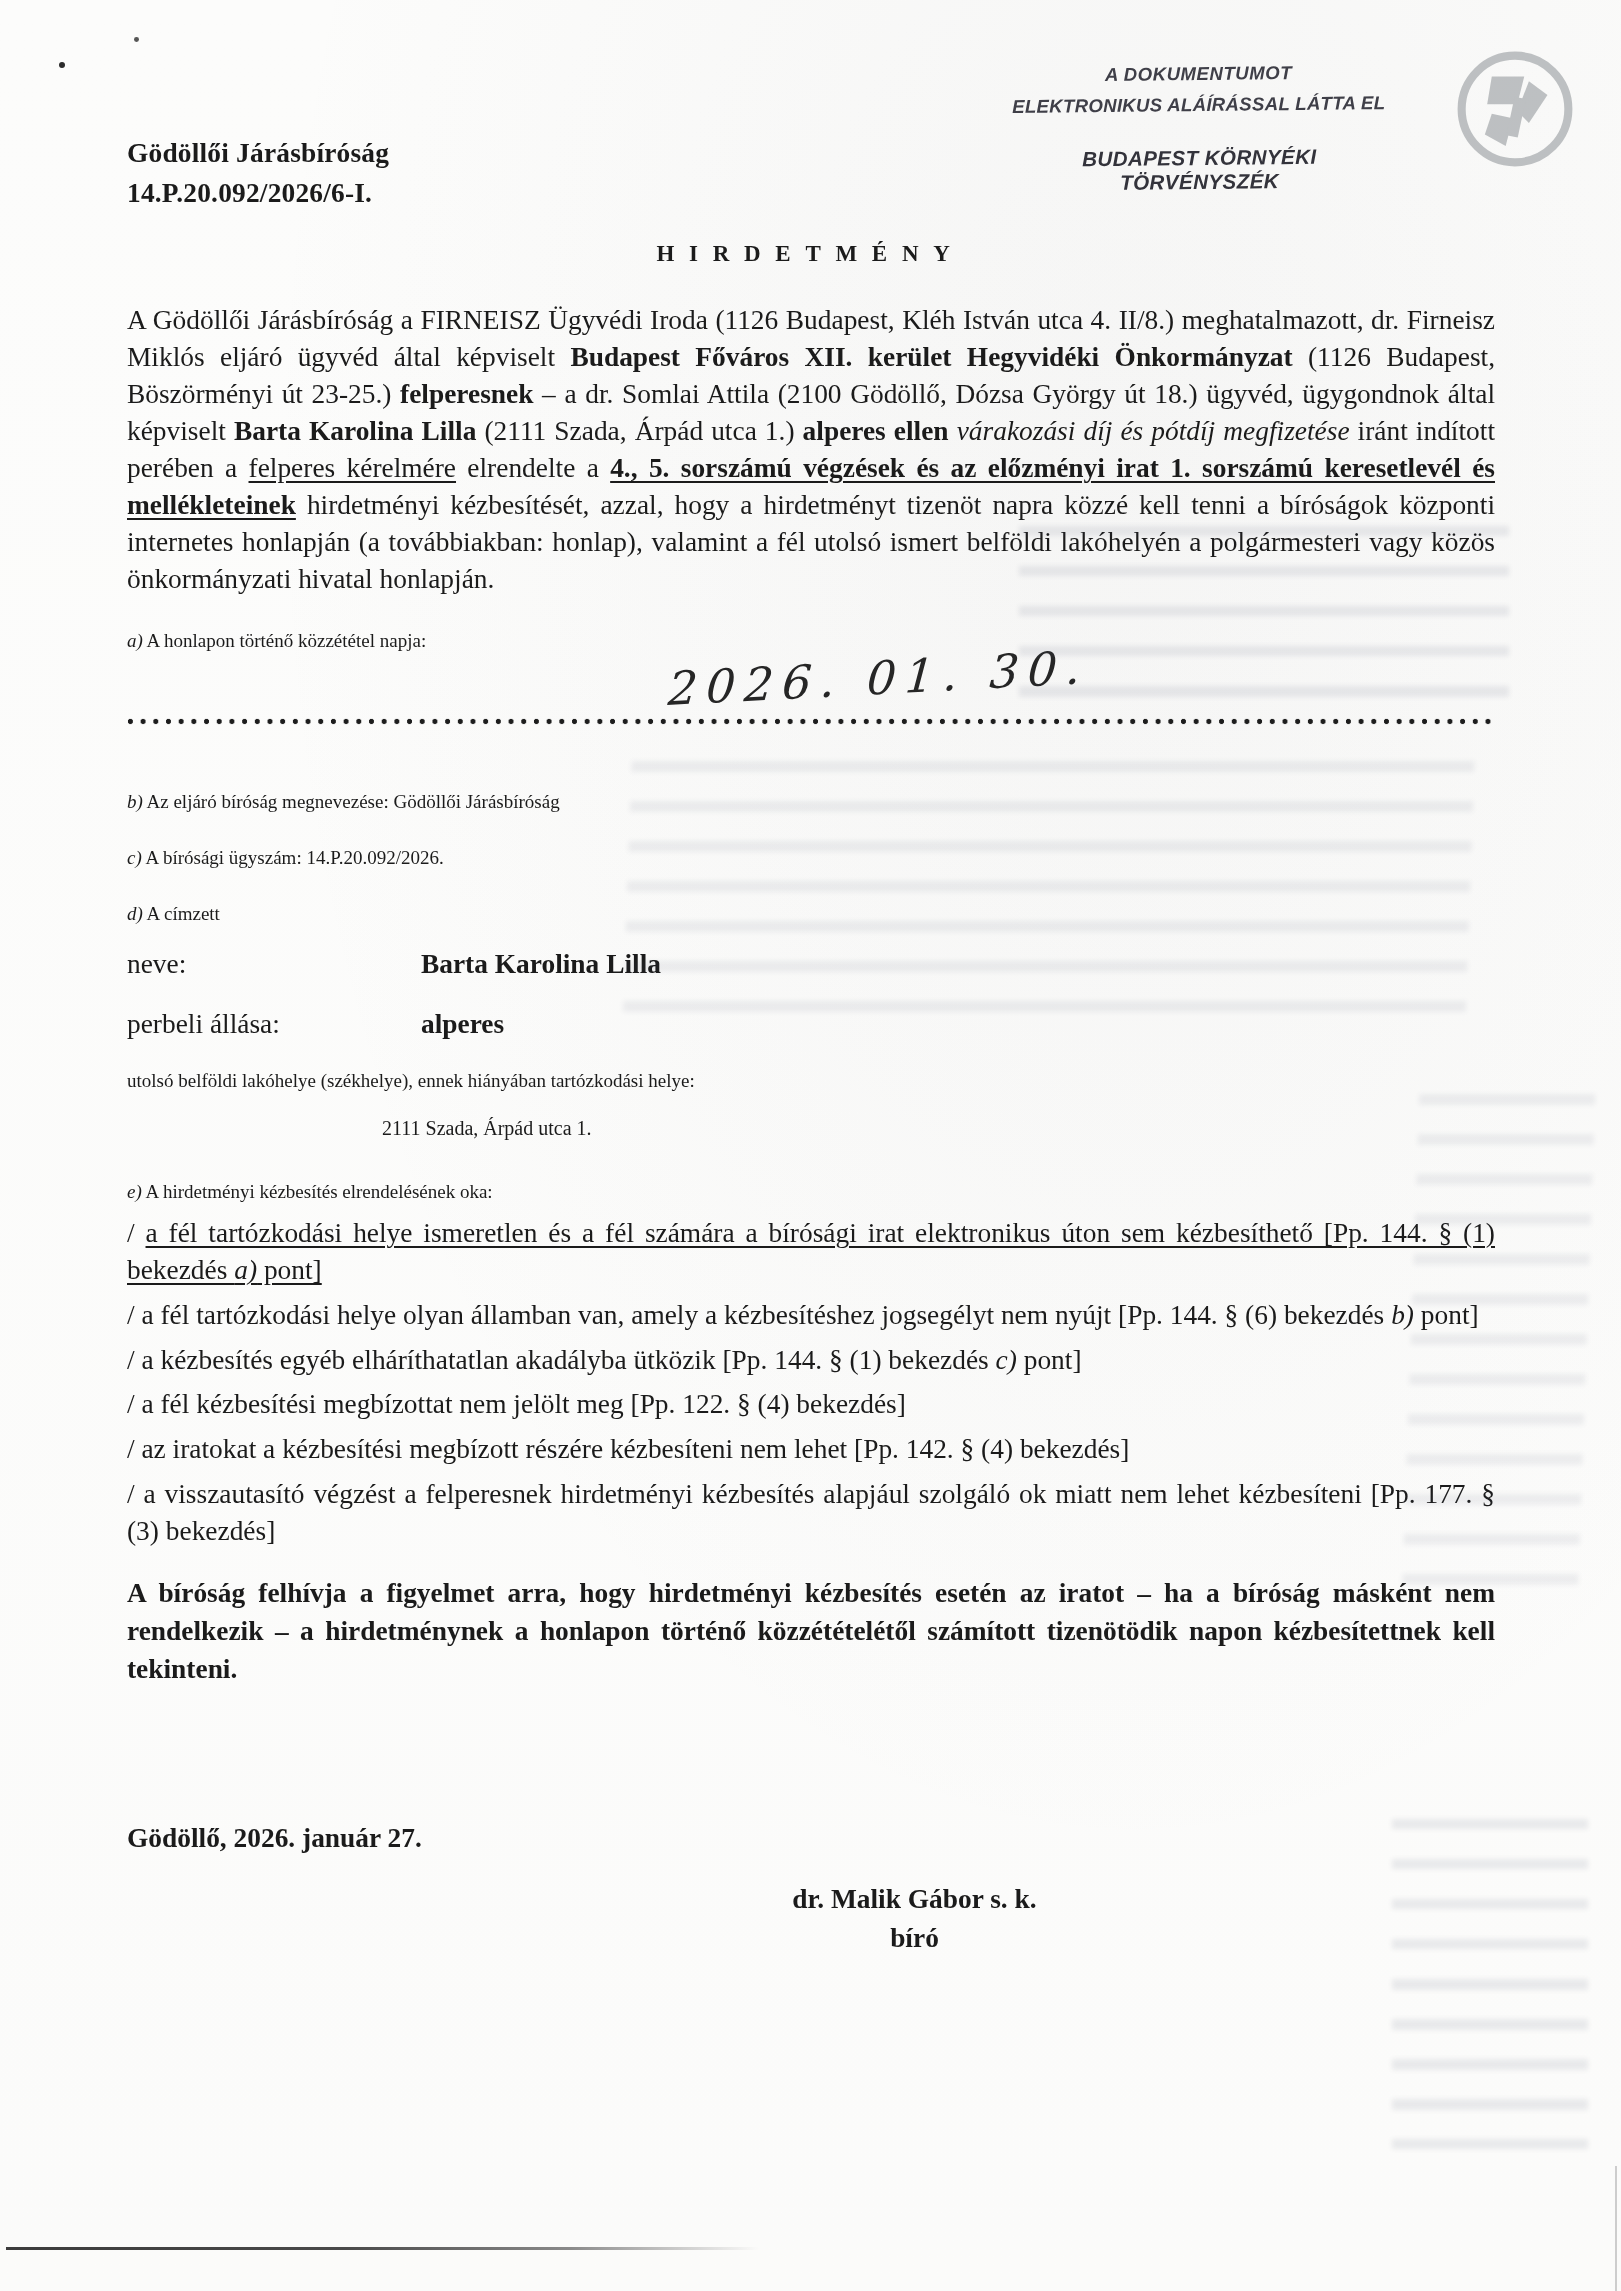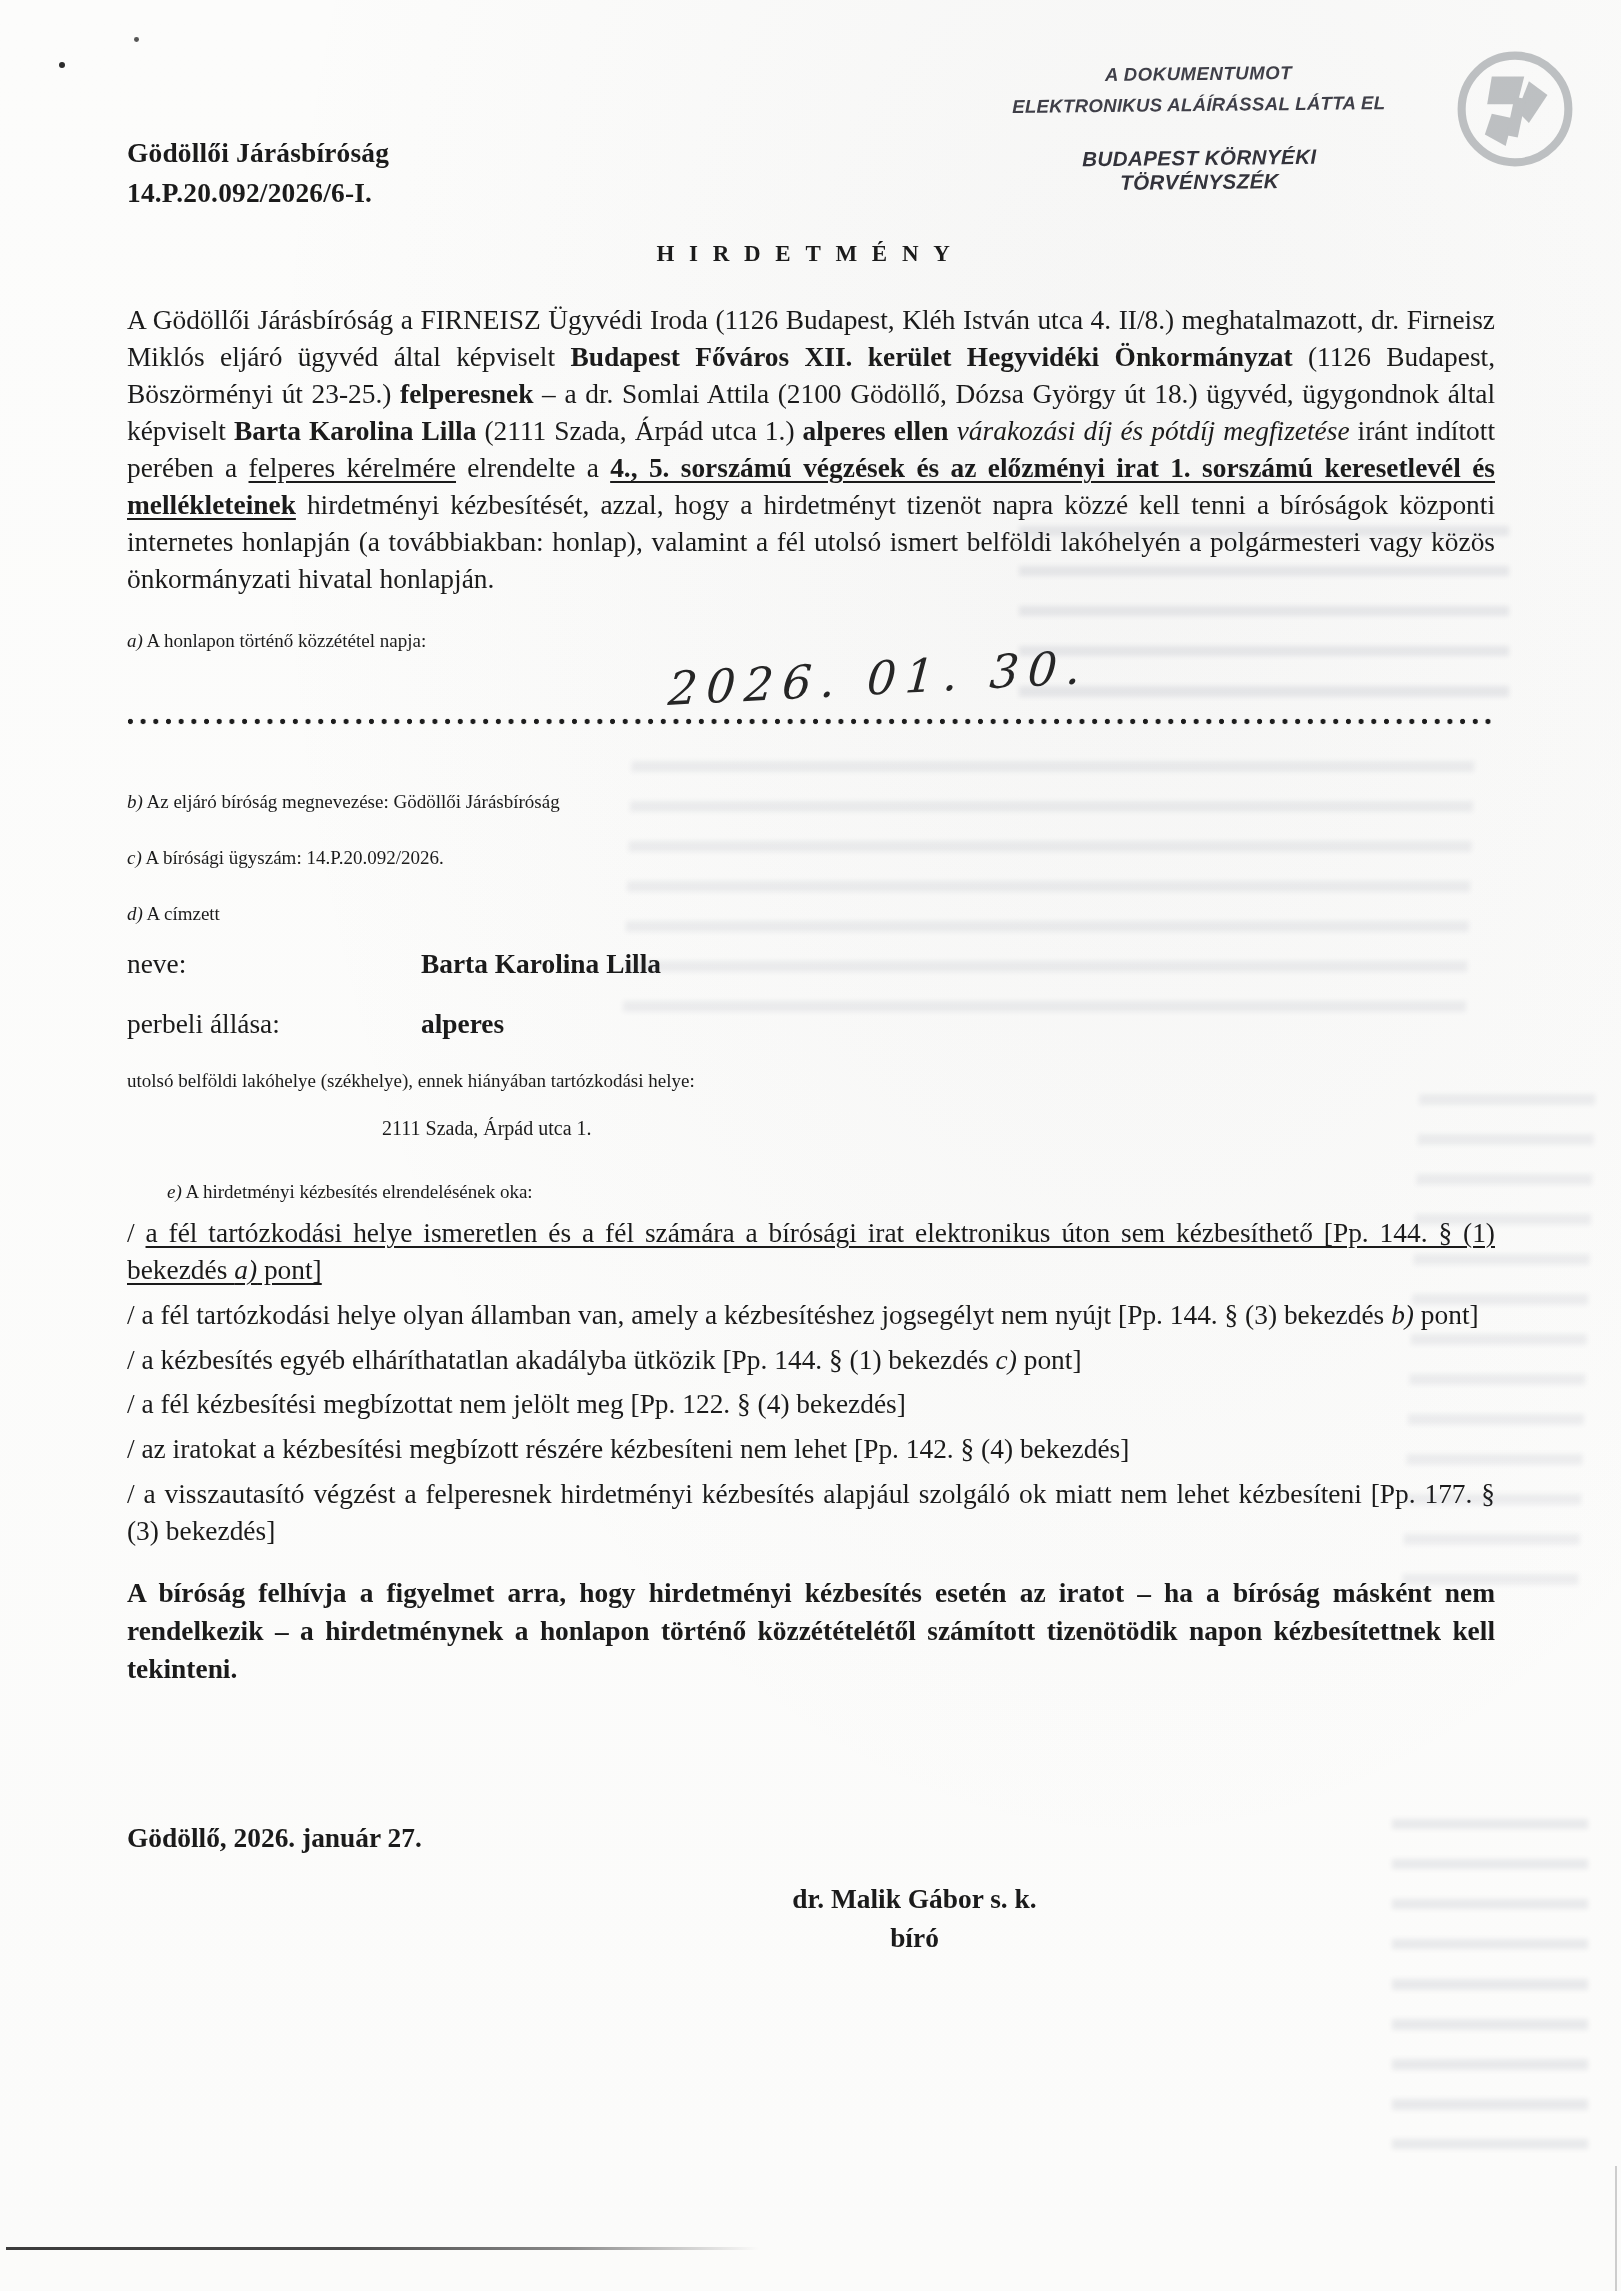--- a/index.html
+++ b/index.html
@@ -55,21 +55,21 @@
 
   #sec-b { top:784px; } #sec-c { top:840px; } #sec-d { top:896px; }
 
   .kv-row { left:127px; width:1368px; font-size:27.4px; display:flex; }
   .kv-row .k { width:294px; flex:0 0 294px; }
   .kv-row .v { font-weight:bold; }
   #row-name { top:949px; } #row-role { top:1009px; }
   #residence-label { top:1063px; }
   #residence-value { left:382px; top:1117px; font-size:20px; }
 
-  #sec-e { top:1174px;margin-left:40px; }
+  #sec-e { top:1174px; }
   #e-items { top:1215px; }
   #e-items .item { margin-bottom:7.8px; }
 
   #notice { top:1574px; font-weight:bold; line-height:38px; }
   #pickup { top:1719px; }
   #dateline { left:127px; top:1823px; font-size:27.4px; font-weight:bold; }
 
   .signature { left:753px; top:1880px; width:323px; text-align:center;
                font-weight:bold; font-size:27.4px; line-height:39px; }
 
@@ -131,21 +131,21 @@
   <div class="abs kv-row" id="row-role">
     <span class="k">perbeli állása:</span>
     <span class="v">alperes</span>
   </div>
   <div class="abs sect" id="residence-label">utolsó belföldi lakóhelye (székhelye), ennek hiányában tartózkodási helye:</div>
   <div class="abs" id="residence-value">2111 Szada, Árpád utca 1.</div>
 
   <div class="abs sect" id="sec-e"><span class="i">e)</span><span> A hirdetményi kézbesítés elrendelésének oka:</span></div>
   <div class="abs flow" id="e-items">
     <div class="item"><span>/ </span><span class="seg-u">a fél tartózkodási helye ismeretlen és a fél számára a bírósági irat elektronikus úton sem kézbesíthető [Pp. 144. § (1) bekezdés </span><span class="seg-i seg-u">a)</span><span class="seg-u"> pont]</span></div>
-    <div class="item"><span>/ a fél tartózkodási helye olyan államban van, amely a kézbesítéshez jogsegélyt nem nyújt [Pp. 144. § (3) bekezdés </span><span class="seg-i">b)</span><span> pont]</span></div>
+    <div class="item"><span>/ a fél tartózkodási helye olyan államban van, amely a kézbesítéshez jogsegélyt nem nyújt [Pp. 144. § (6) bekezdés </span><span class="seg-i">b)</span><span> pont]</span></div>
     <div class="item"><span>/ a kézbesítés egyéb elháríthatatlan akadályba ütközik [Pp. 144. § (1) bekezdés </span><span class="seg-i">c)</span><span> pont]</span></div>
     <div class="item"><span>/ a fél kézbesítési megbízottat nem jelölt meg [Pp. 122. § (4) bekezdés]</span></div>
     <div class="item"><span>/ az iratokat a kézbesítési megbízott részére kézbesíteni nem lehet [Pp. 142. § (4) bekezdés]</span></div>
     <div class="item"><span>/ a visszautasító végzést a felperesnek hirdetményi kézbesítés alapjául szolgáló ok miatt nem lehet kézbesíteni [Pp. 177. § (3) bekezdés]</span></div>
   </div>
 
   <div class="abs flow" id="notice"><span class="seg-b">A bíróság felhívja a figyelmet arra, hogy hirdetményi kézbesítés esetén az iratot – ha a bíróság másként nem rendelkezik – a hirdetménynek a honlapon történő közzétételétől számított tizenötödik napon kézbesítettnek kell tekinteni.</span></div>
 
 
   <div class="abs" id="dateline">Gödöllő, 2026. január 27.</div>

